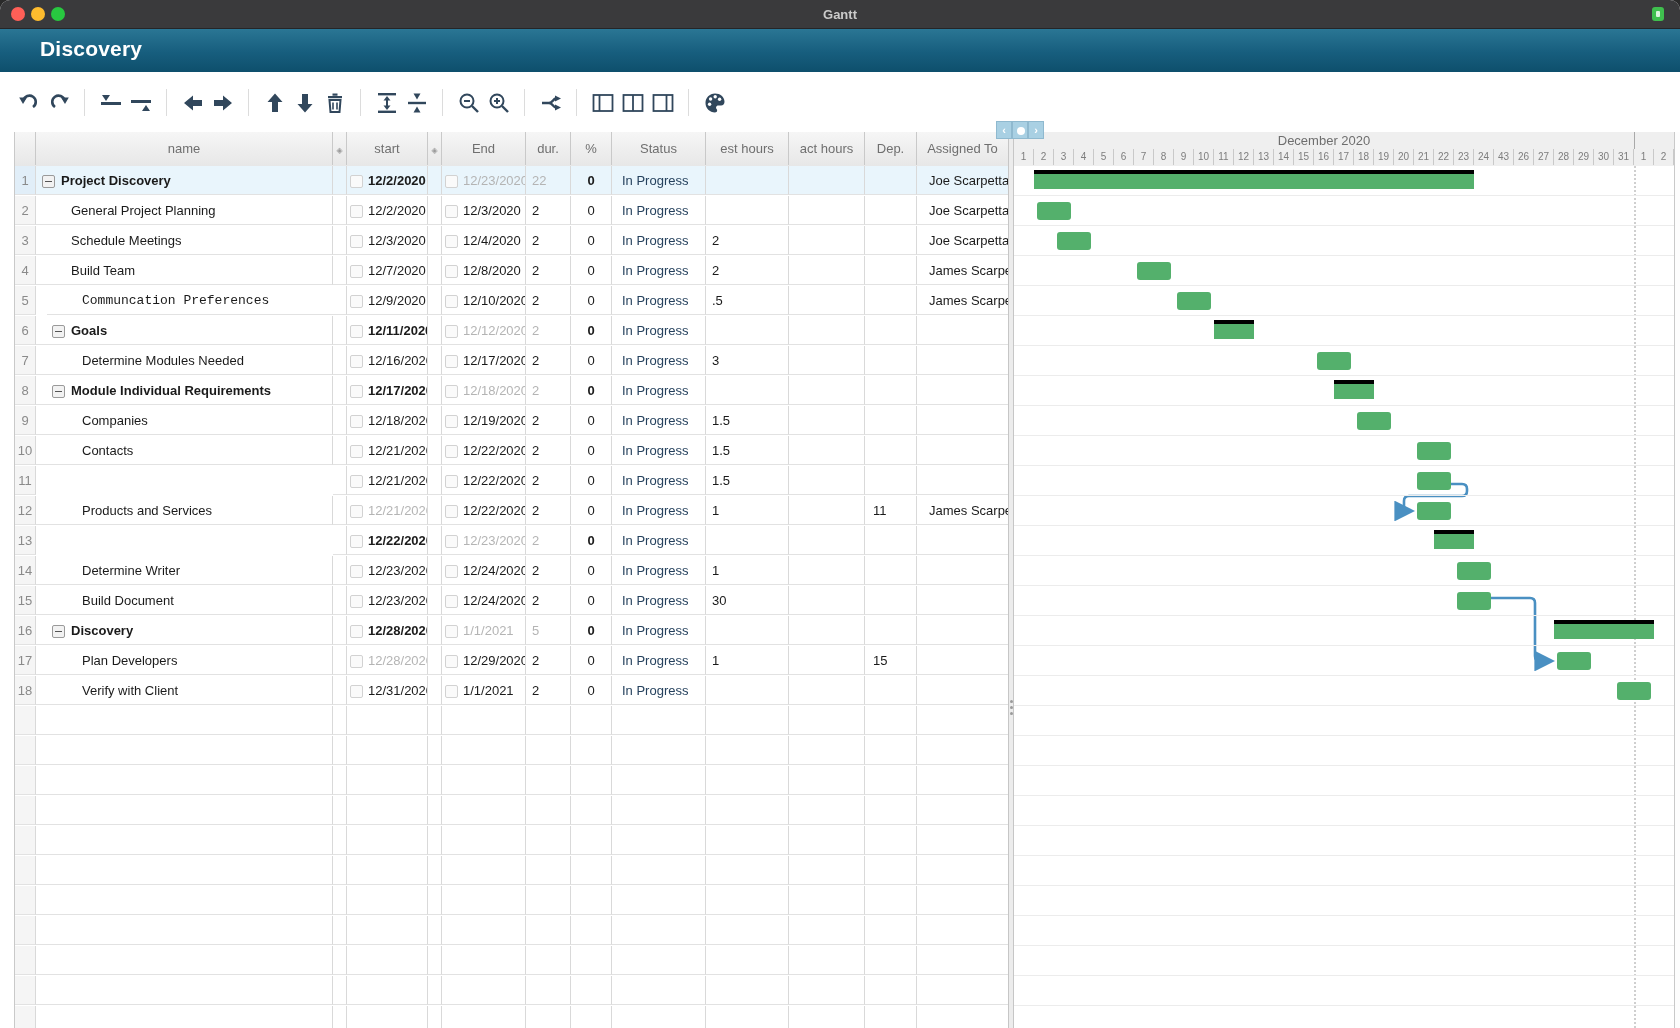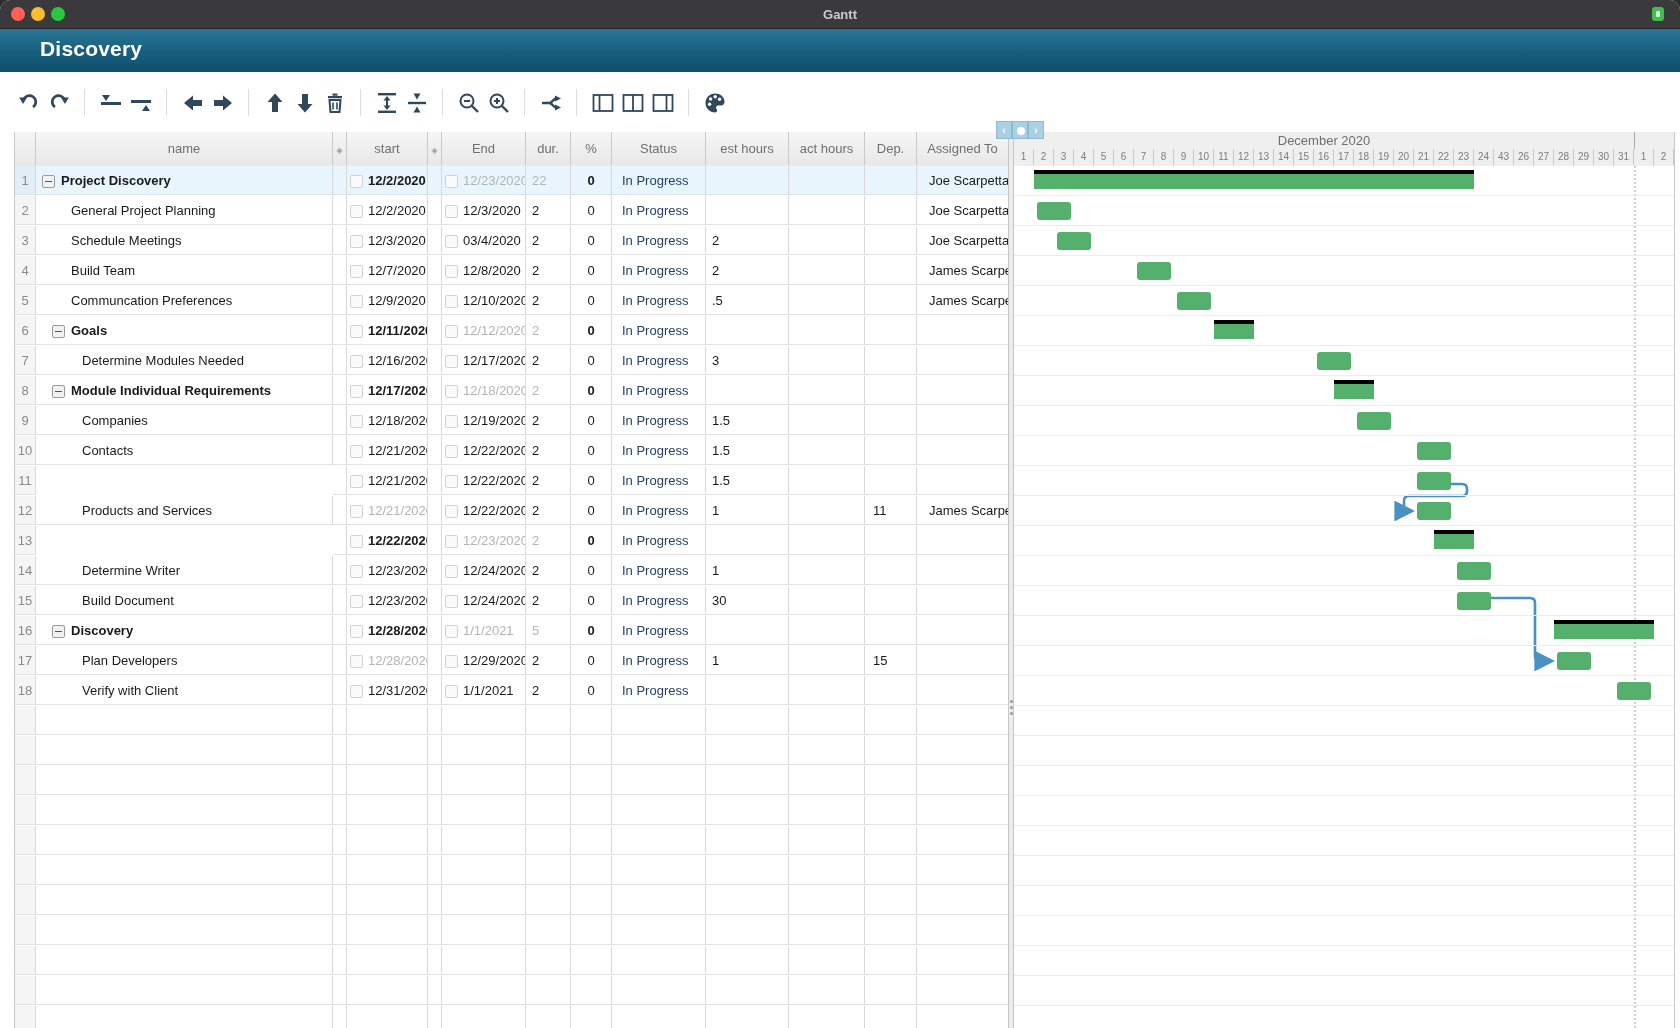--- a/index.html
+++ b/index.html
@@ -257,21 +257,21 @@
             <div class="tcell" style="left: 774px; width: 76px;"></div>
             <div class="tcell" style="left: 850px; width: 52px; padding-left: 8px;"></div>
             <div class="tcell" style="left: 902px; width: 92px; padding-left: 12px;">Joe Scarpetta</div>
           </div>
           <div class="trow" style="top: 60px;">
             <div class="tcell numcell" style="left: 0px; width: 21px;">3</div>
             <div class="tcell" style="left: 21px; width: 297px; padding-left: 35px;"><span>Schedule Meetings</span></div>
             <div class="tcell" style="left: 318px; width: 14px;"></div>
             <div class="tcell" style="left: 332px; width: 81px; padding-left: 3px;"><span class="cb"></span><span>12/3/2020</span></div>
             <div class="tcell" style="left: 413px; width: 14px;"></div>
-            <div class="tcell" style="left: 427px; width: 84px; padding-left: 3px;"><span class="cb"></span><span>03/4/2020</span></div>
+            <div class="tcell" style="left: 427px; width: 84px; padding-left: 3px;"><span class="cb"></span><span>12/4/2020</span></div>
             <div class="tcell" style="left: 511px; width: 45px; padding-left: 6px;">2</div>
             <div class="tcell" style="left: 556px; width: 41px; text-align: center;">0</div>
             <div class="tcell" style="left: 597px; width: 94px; padding-left: 10px; color: rgb(38, 66, 94);">In Progress</div>
             <div class="tcell" style="left: 691px; width: 83px; padding-left: 6px;">2</div>
             <div class="tcell" style="left: 774px; width: 76px;"></div>
             <div class="tcell" style="left: 850px; width: 52px; padding-left: 8px;"></div>
             <div class="tcell" style="left: 902px; width: 92px; padding-left: 12px;">Joe Scarpetta</div>
           </div>
           <div class="trow" style="top: 90px;">
             <div class="tcell numcell" style="left: 0px; width: 21px;">4</div>
@@ -283,21 +283,21 @@
             <div class="tcell" style="left: 511px; width: 45px; padding-left: 6px;">2</div>
             <div class="tcell" style="left: 556px; width: 41px; text-align: center;">0</div>
             <div class="tcell" style="left: 597px; width: 94px; padding-left: 10px; color: rgb(38, 66, 94);">In Progress</div>
             <div class="tcell" style="left: 691px; width: 83px; padding-left: 6px;">2</div>
             <div class="tcell" style="left: 774px; width: 76px;"></div>
             <div class="tcell" style="left: 850px; width: 52px; padding-left: 8px;"></div>
             <div class="tcell" style="left: 902px; width: 92px; padding-left: 12px;">James Scarpetta</div>
           </div>
           <div class="trow" style="top: 120px;">
             <div class="tcell numcell" style="left: 0px; width: 21px;">5</div>
-            <div class="tcell" style="left: 21px; width: 297px; padding-left: 35px;"><span>Communcation Preferences</span></div>
+            <div class="tcell" style="left: 32px; width: 297px; padding-left: 35px; font-family: Liberation Mono, monospace;"><span>Communcation Preferences</span></div>
             <div class="tcell" style="left: 318px; width: 14px;"></div>
             <div class="tcell" style="left: 332px; width: 81px; padding-left: 3px;"><span class="cb"></span><span>12/9/2020</span></div>
             <div class="tcell" style="left: 413px; width: 14px;"></div>
             <div class="tcell" style="left: 427px; width: 84px; padding-left: 3px;"><span class="cb"></span><span>12/10/2020</span></div>
             <div class="tcell" style="left: 511px; width: 45px; padding-left: 6px;">2</div>
             <div class="tcell" style="left: 556px; width: 41px; text-align: center;">0</div>
             <div class="tcell" style="left: 597px; width: 94px; padding-left: 10px; color: rgb(38, 66, 94);">In Progress</div>
             <div class="tcell" style="left: 691px; width: 83px; padding-left: 6px;">.5</div>
             <div class="tcell" style="left: 774px; width: 76px;"></div>
             <div class="tcell" style="left: 850px; width: 52px; padding-left: 8px;"></div>

